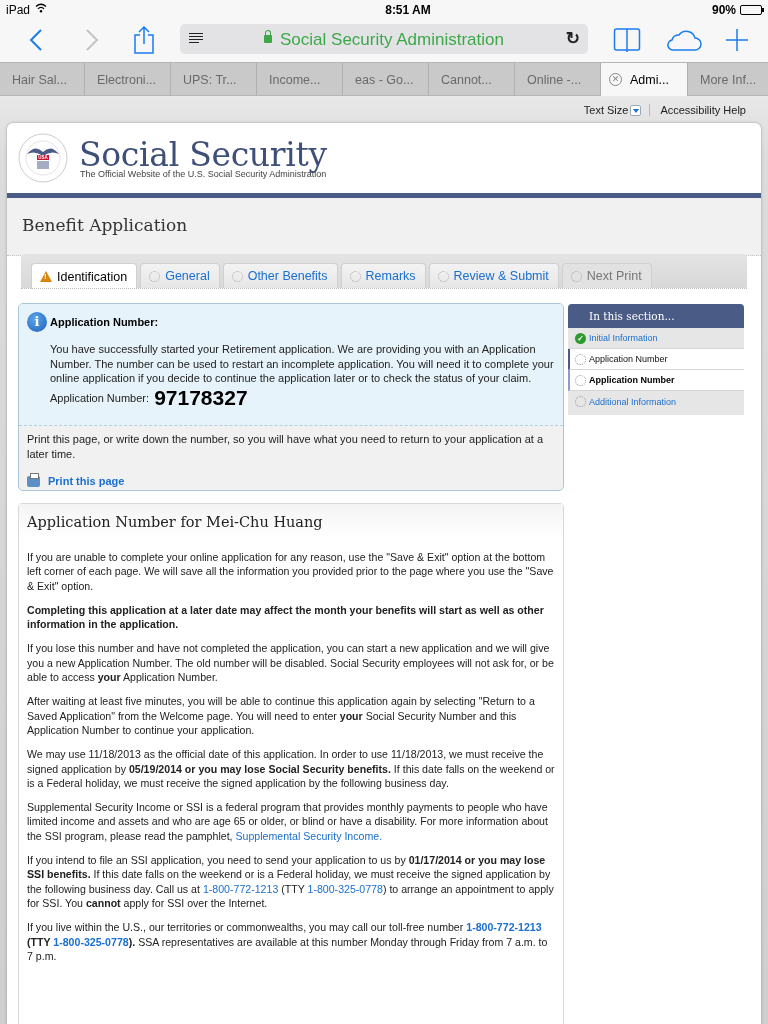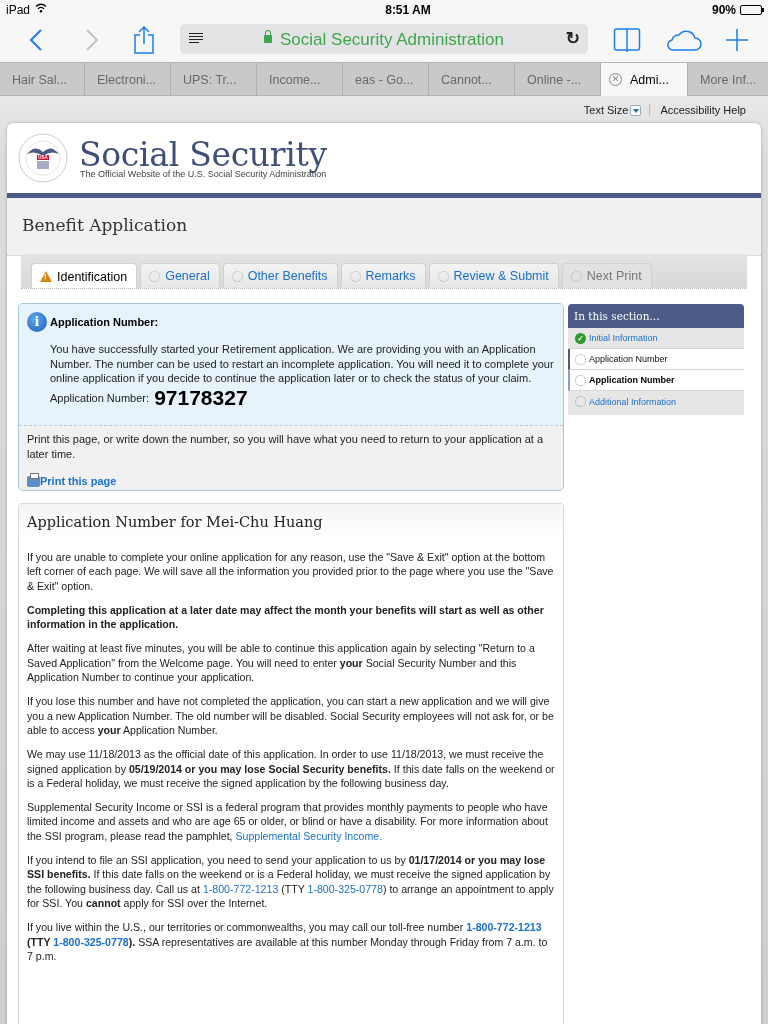--- a/index.html
+++ b/index.html
@@ -60,27 +60,27 @@
 
   
   .info { position: absolute; left: 11px; top: 180px; width: 546px; height: 188px; border: 1px solid #a9c6d9; border-radius: 5px; background: #f1f1f1; overflow: hidden; }
   .info-top { background: #e7f3fa; height: 122px; border-bottom: 1px dashed #b5cfe0; position: relative; }
   .info-icon { position: absolute; left: 8px; top: 8px; width: 20px; height: 20px; border-radius: 50%; background: radial-gradient(circle at 40% 35%, #5da6ec, #1c5fb8); color: #fff; font-family: "DejaVu Serif", serif; font-weight: bold; font-size: 13px; text-align: center; line-height: 20px; }
   .info-head { position: absolute; left: 31px; top: 12px; font-weight: bold; font-size: 11px; color: #000; }
   .info-text { position: absolute; left: 31px; top: 38px; width: 510px; font-size: 11px; line-height: 14.5px; color: #222; }
   .appnum { position: absolute; left: 31px; top: 82px; font-size: 11px; color: #222; }
   .appnum b { font-size: 21px; color: #000; margin-left: 2px; vertical-align: -3px; }
   .info-bottom { padding: 6px 8px; font-size: 11px; line-height: 14.5px; color: #222; }
-  .print { margin-top: 13px; display: flex; align-items: center; gap: 0; color: #1a6fd0; font-weight: bold; font-size: 11px; }
+  .print { margin-top: 13px; display: flex; align-items: center; gap: 8px; color: #1a6fd0; font-weight: bold; font-size: 11px; }
   .printer { width: 13px; height: 11px; background: #5b8fc6; border-radius: 2px; position: relative; }
   .printer:before { content: ""; position: absolute; left: 3px; top: -3px; width: 7px; height: 4px; background: #fff; border: 1px solid #777; }
 
   
   .side { position: absolute; left: 561px; top: 181px; width: 176px; height: 111px; border-radius: 4px 4px 0 0; overflow: hidden; background: #e6e6e6; }
-  .side-head { height: 24px; background: #4a5b86; color: #fff; font-family: "DejaVu Serif", serif; font-size: 10.5px; padding: 6px 6px; }
+  .side-head { height: 24px; background: #4a5b86; color: #fff; font-family: "DejaVu Serif", serif; font-size: 10.5px; padding: 6px 21px; }
   .side-item { height: 21px; display: flex; align-items: center; gap: 3px; padding-left: 7px; font-size: 9px; border-bottom: 1px solid #d4d4d4; color: #1a6fd0; }
   .side-item.cur { background: #fff; color: #111; border-left: 2px solid #4a5b86; padding-left: 5px; }
   .side-item.cur2 { background: #fff; color: #000; font-weight: bold; border-left: 2px solid #8a9ccc; padding-left: 5px; }
   .check { width: 11px; height: 11px; border-radius: 50%; background: #2e9a2e; color: #fff; font-size: 8px; line-height: 11px; text-align: center; font-weight: bold; }
   .sc { width: 11px; height: 11px; border-radius: 50%; border: 1px dotted #999; }
 
   
   .panel { position: absolute; left: 11px; top: 380px; width: 546px; height: 560px; border: 1px solid #d8d8d8; border-radius: 4px 4px 0 0; }
   .panel-head { height: 34px; background: linear-gradient(#f4f4f4, #fff); padding: 10px 8px; font-family: "DejaVu Serif", serif; font-size: 14.5px; color: #222; }
   .panel-body { padding: 12px 8px 0 8px; font-size: 10.6px; line-height: 14.3px; color: #222; }
@@ -269,22 +269,22 @@
           <span class="sc"></span>
           <span>Additional Information</span>
         </div>
     </div>
 
     <div class="panel" style="top:380px">
       <div class="panel-head">Application Number for Mei-Chu Huang</div>
       <div class="panel-body">
         <p>If you are unable to complete your online application for any reason, use the "Save &amp; Exit" option at the bottom left corner of each page. We will save all the information you provided prior to the page where you use the "Save &amp; Exit" option.</p>
         <p><b>Completing this application at a later date may affect the month your benefits will start as well as other information in the application.</b></p>
+        <p><span>If you lose this number and have not completed the application, you can start a new application and we will give you a new Application Number. The old number will be disabled. Social Security employees will not ask for, or be able to access </span><b>your</b><span> Application Number.</span></p>
         <p><span>After waiting at least five minutes, you will be able to continue this application again by selecting "Return to a Saved Application" from the Welcome page. You will need to enter </span><b>your</b><span> Social Security Number and this Application Number to continue your application.</span></p>
-        <p><span>If you lose this number and have not completed the application, you can start a new application and we will give you a new Application Number. The old number will be disabled. Social Security employees will not ask for, or be able to access </span><b>your</b><span> Application Number.</span></p>
         <p><span>We may use 11/18/2013 as the official date of this application. In order to use 11/18/2013, we must receive the signed application by </span><b>05/19/2014 or you may lose Social Security benefits.</b><span> If this date falls on the weekend or is a Federal holiday, we must receive the signed application by the following business day.</span></p>
         <p><span>Supplemental Security Income or SSI is a federal program that provides monthly payments to people who have limited income and assets and who are age 65 or older, or blind or have a disability. For more information about the SSI program, please read the pamphlet, </span><span class="lnk">Supplemental Security Income.</span></p>
         <p><span>If you intend to file an SSI application, you need to send your application to us by </span><b>01/17/2014 or you may lose SSI benefits.</b><span> If this date falls on the weekend or is a Federal holiday, we must receive the signed application by the following business day. Call us at </span><span class="lnk">1-800-772-1213</span><span> (TTY </span><span class="lnk">1-800-325-0778</span><span>) to arrange an appointment to apply for SSI. You </span><b>cannot</b><span> apply for SSI over the Internet.</span></p>
         <p><span>If you live within the U.S., our territories or commonwealths, you may call our toll-free number </span><b><span class="lnk">1-800-772-1213</span><span> (TTY </span><span class="lnk">1-800-325-0778</span><span>).</span></b><span> SSA representatives are available at this number Monday through Friday from 7 a.m. to 7 p.m.</span></p>
       </div>
     </div>
   </div>
 </div>
 
 </body></html>

